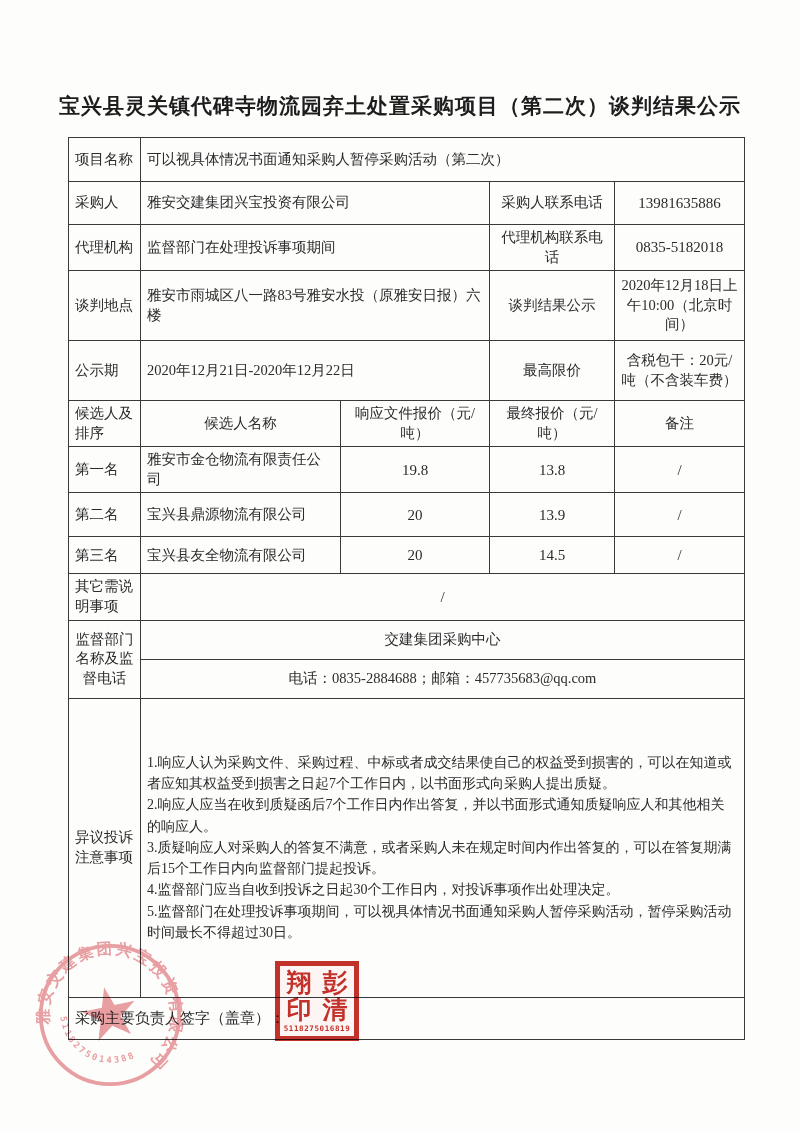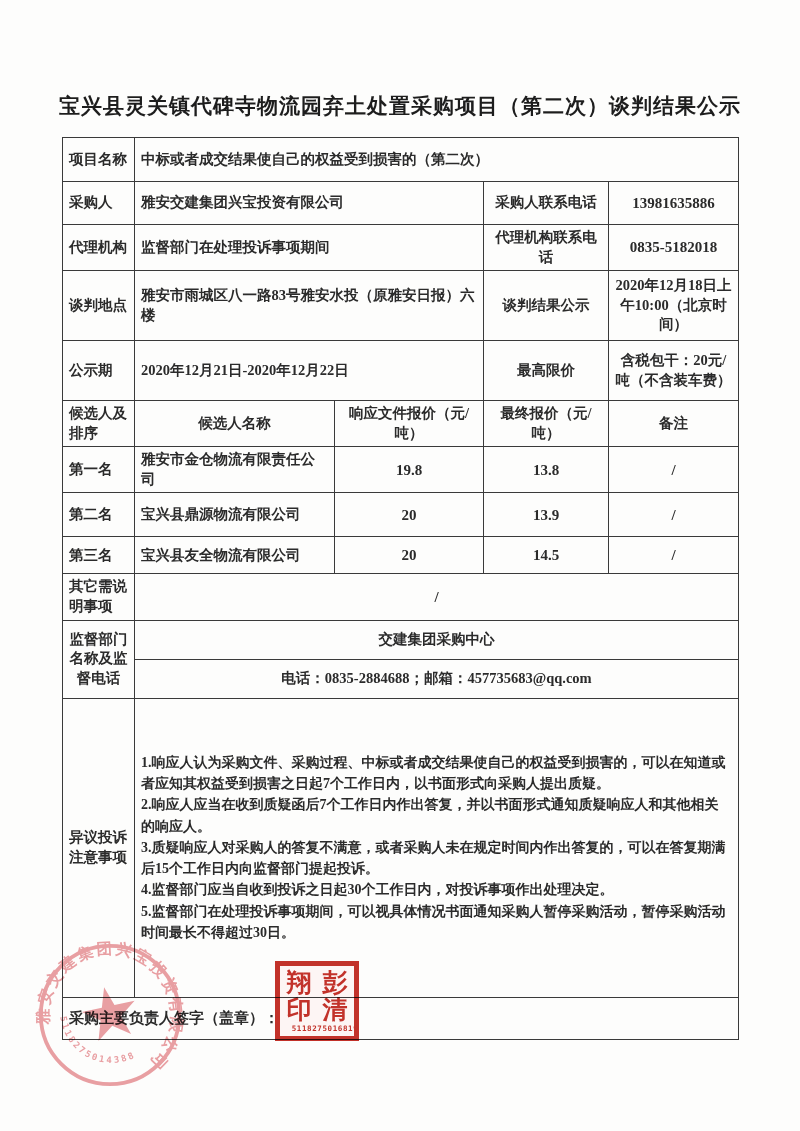--- a/index.html
+++ b/index.html
@@ -14,26 +14,25 @@
   .page{position:absolute;inset:0;}
   .title{
     position:absolute;top:92px;left:0;width:100%;
     text-align:center;
     font-size:21px;font-weight:bold;letter-spacing:1px;
     color:#1d1d1d;
     font-family:"Liberation Sans","DejaVu Sans",sans-serif;
     margin:0;
   }
   table.doc{
-    position:absolute;left:62px;top:137px;
+    position:absolute;left:68px;top:137px;
     width:676px;
     border-collapse:collapse;
     table-layout:fixed;
     font-size:14.5px;
-    font-weight:bold;
   }
   table.doc td{
     border:1.6px solid #3a3a3a;
     padding:3px 6px;
     vertical-align:middle;
     line-height:1.35;
     word-break:break-all;
   }
   td.lab{padding-left:6px;text-align:left;}
   td.txt{padding-left:9px;text-align:left;}
@@ -93,21 +92,20 @@
   }
   .seal-number{
     color:#c4322a;
     font-size:7.5px;
     font-weight:bold;
     letter-spacing:0.6px;
     line-height:9px;
     margin-top:1px;
     font-family:"DejaVu Sans Mono",monospace;
     white-space:nowrap;
-    padding-left:16px;
   }
 </style>
 </head>
 <body>
 
 <div class="page">
 
   <h1 class="title">宝兴县灵关镇代碑寺物流园弃土处置采购项目（第二次）谈判结果公示</h1>
 
   <table class="doc">
@@ -115,21 +113,21 @@
       <col style="width:72px">
         <col style="width:200px">
         <col style="width:149px">
       <col style="width:125px">
         <col style="width:130px">
     </colgroup>
 
     <tbody>
         <tr class="r-project">
       <td class="lab">项目名称</td>
-      <td class="txt" colspan="4">中标或者成交结果使自己的权益受到损害的（第二次）</td>
+      <td class="txt" colspan="4">可以视具体情况书面通知采购人暂停采购活动（第二次）</td>
     </tr>
 
     <tr class="r-buyer">
       <td class="lab">采购人</td>
       <td class="txt" colspan="2">雅安交建集团兴宝投资有限公司</td>
       <td class="ctr">采购人联系电话</td>
       <td class="ctr num">13981635886</td>
     </tr>
 
     <tr class="r-agency">

